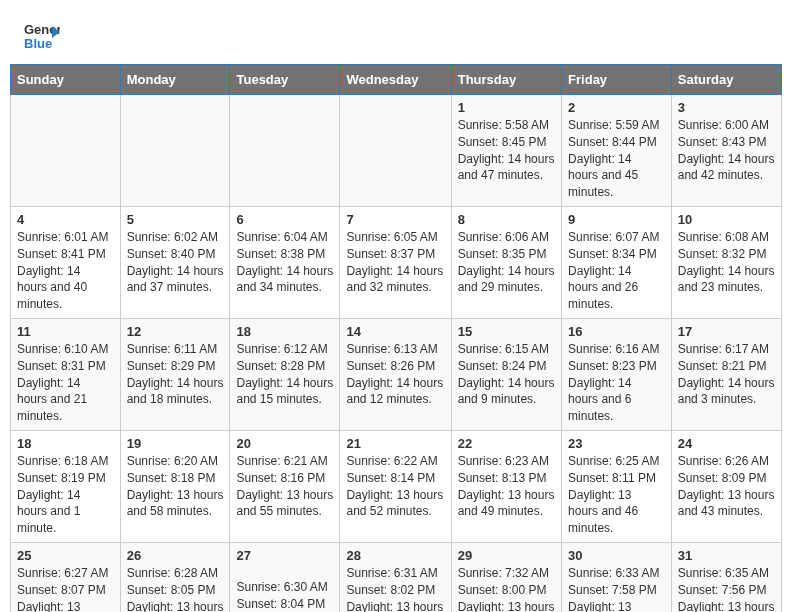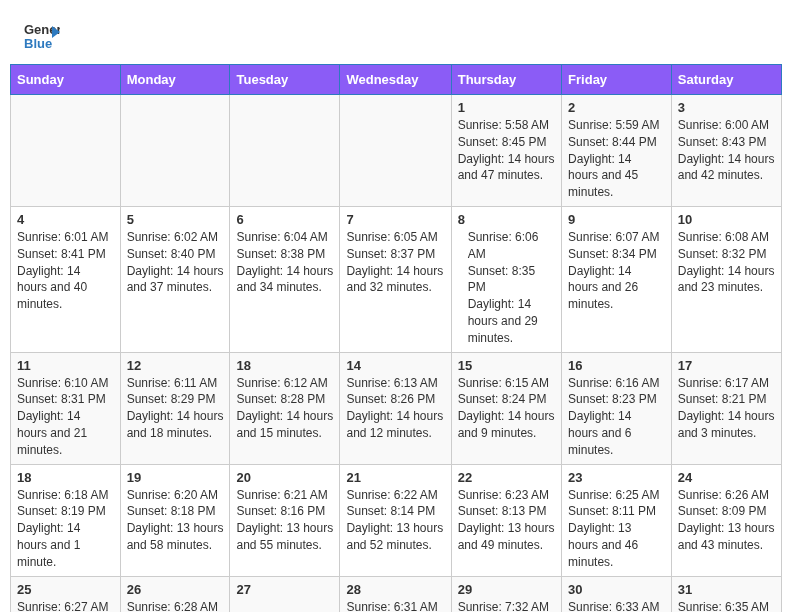--- a/index.html
+++ b/index.html
@@ -5,21 +5,21 @@
     * { box-sizing: border-box; margin: 0; padding: 0; }
     body { font-family: Arial, sans-serif; background: #fff; width: 792px; min-height: 612px; }
     .header { display: flex; justify-content: space-between; align-items: flex-start; padding: 18px 24px 10px 24px; }
     .logo { display: flex; align-items: center; }
     .logo-icon { width: 36px; height: 36px; margin-right: 4px; }
     .title-section { text-align: right; }
     .month-year { font-size: 42px; color: #333; font-weight: 300; }
     .location { font-size: 16px; color: #555; }
     table { width: 100%; border-collapse: collapse; margin: 0 0 0 0; }
     thead tr th {
-      background-color: #8b5cf6;
+      background-color: #737373;
       color: #fff;
       padding: 7px 6px;
       font-size: 13px;
       font-weight: bold;
       text-align: left;
       border: 1px solid #2e7abf;
     }
     tbody tr td {
       vertical-align: top;
       padding: 5px 6px;
@@ -114,21 +114,21 @@
 Daylight: 14 hours and 34 minutes.</div>
           </td>
           <td>
             <span class="day-num">7</span>
             <div class="day-info" style="white-space: pre-line;">Sunrise: 6:05 AM
 Sunset: 8:37 PM
 Daylight: 14 hours and 32 minutes.</div>
           </td>
           <td>
             <span class="day-num">8</span>
-            <div class="day-info" style="white-space: pre-line; margin-left: 10px;">Sunrise: 6:06 AM
+            <div class="day-info" style="white-space: pre-line;">Sunrise: 6:06 AM
 Sunset: 8:35 PM
 Daylight: 14 hours and 29 minutes.</div>
           </td>
           <td>
             <span class="day-num">9</span>
             <div class="day-info" style="white-space: pre-line;">Sunrise: 6:07 AM
 Sunset: 8:34 PM
 Daylight: 14 hours and 26 minutes.</div>
           </td>
           <td>

